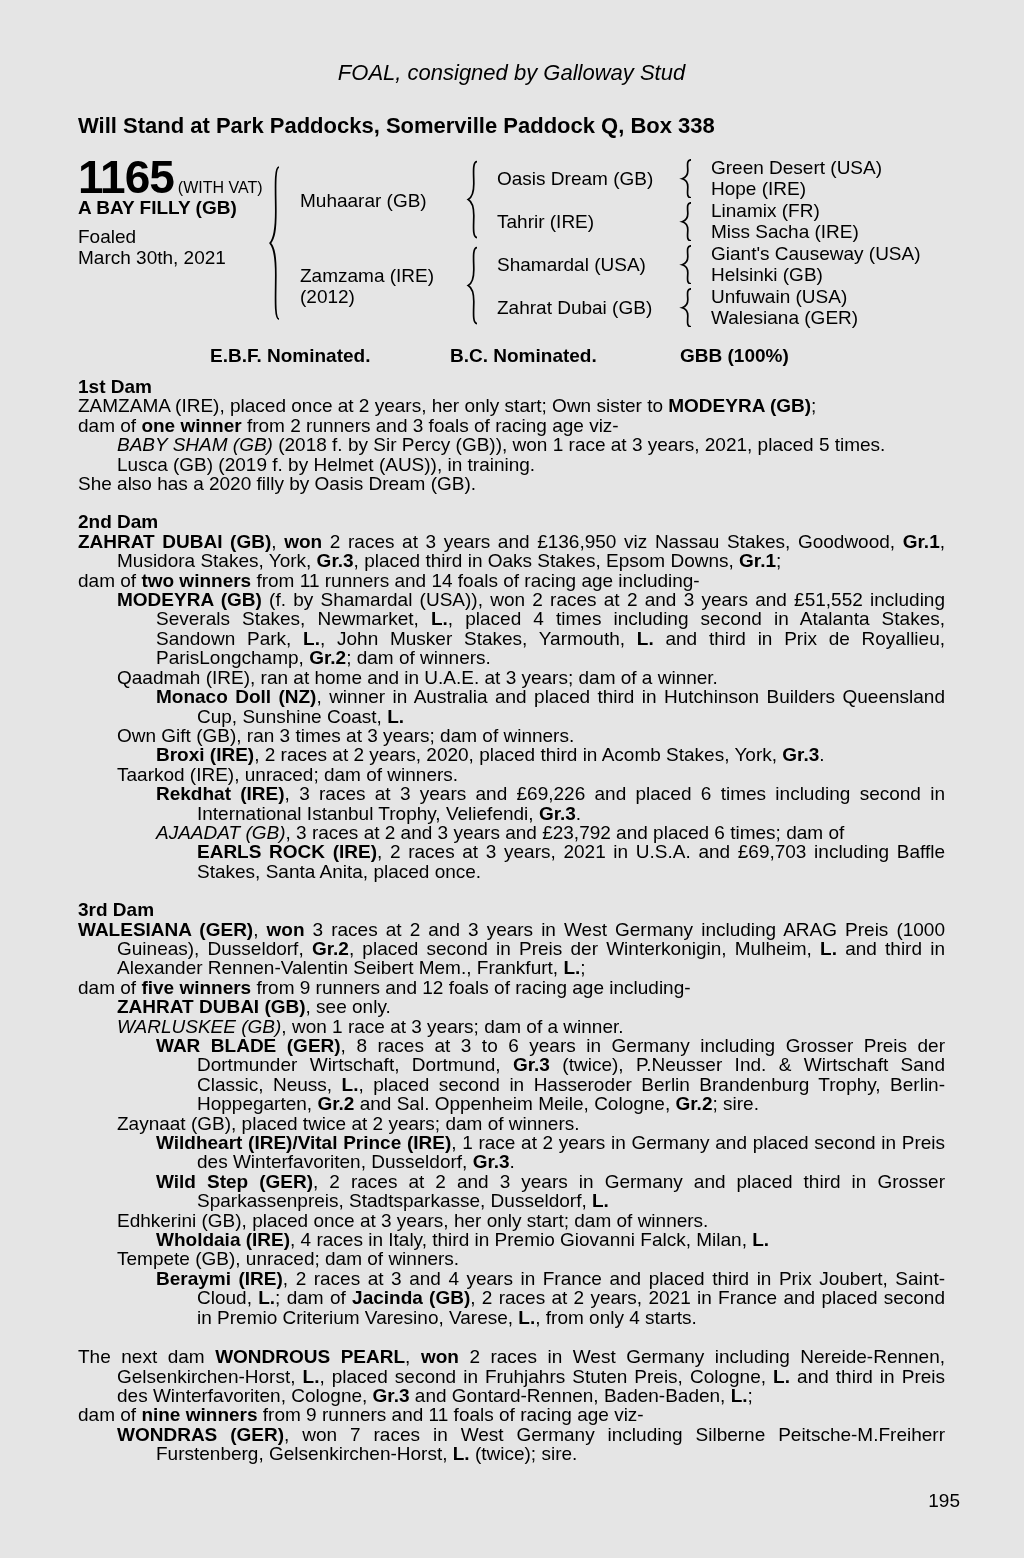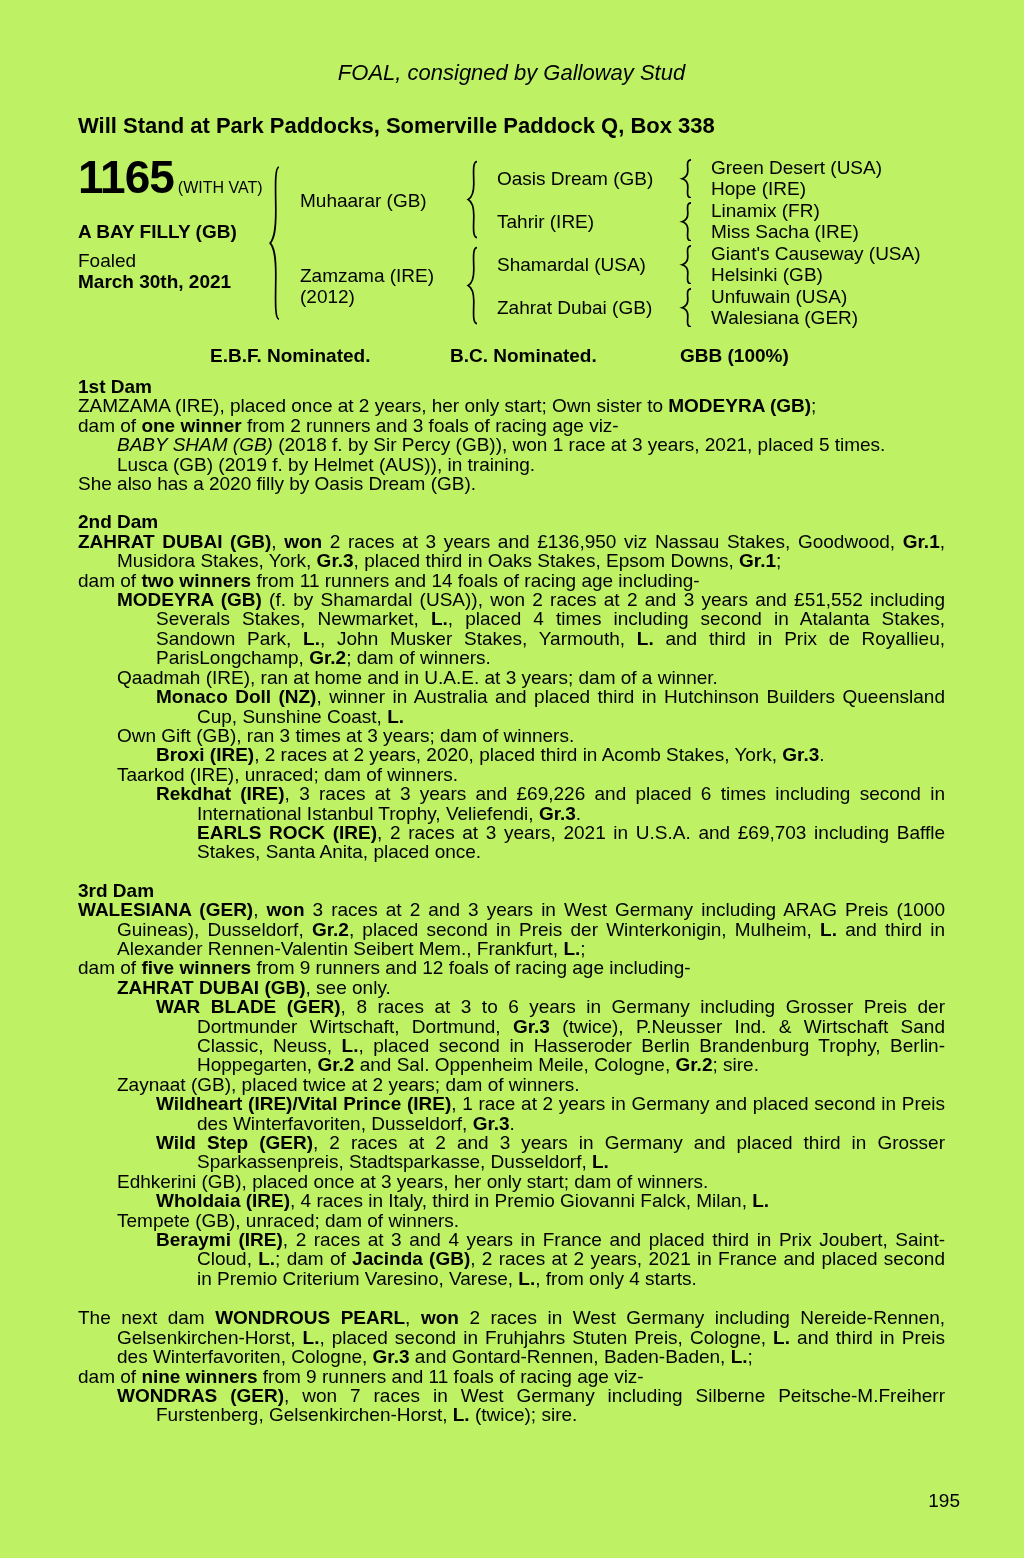--- a/index.html
+++ b/index.html
@@ -1,30 +1,30 @@
 <!DOCTYPE html>
 <html><head>
 <meta charset="utf-8">
 <style>
   html,body{margin:0;padding:0;background:#ffffff;}
   body{font-family:"Liberation Sans", sans-serif; color:#000;}
-  #page{position:relative;width:1024px;height:1558px;background:#bef264;overflow:hidden;}
+  #page{position:relative;width:1024px;height:1558px;background:#e5e5e5;overflow:hidden;}
   #content{position:absolute;left:78px;top:60px;width:867px;}
 
   .title{font-style:italic;font-size:22px;text-align:center;margin:0 0 0 0;}
   .stand{font-weight:bold;font-size:22px;margin-top:27px;}
 
   .lot-row{display:flex;margin-top:18px;height:176px;}
   .lot-left{width:184px;flex:none;}
   .lot-num-line{white-space:nowrap;}
   .lot-num{font-weight:bold;font-size:46px;letter-spacing:-1px;line-height:40px;}
   .vat{font-size:16px;margin-left:4px;}
-  .horse-desc{font-weight:bold;font-size:19px;margin-top:24px;}
+  .horse-desc{font-weight:bold;font-size:19px;}
   .foaled{font-size:19px;margin-top:7px;line-height:21px;}
-  .foaled-date{font-size:19px;line-height:21px;font-weight:bold;}
+  .foaled-date{font-size:19px;line-height:21px;}
 
   .ped{display:grid;flex:1;
        grid-template-columns:26px 173px 24px 192px 20px 1fr;
        grid-template-rows:repeat(8,21.5px);
        font-size:19px;}
   .cell{display:flex;flex-direction:column;justify-content:center;padding-left:12px;line-height:21px;}
   .gg{display:flex;align-items:center;padding-left:14px;white-space:nowrap;}
   .brace{display:flex;align-items:center;justify-content:center;}
   .brace svg{width:16px;height:92%;}
   .ra{grid-column:1;grid-row:1/9;}
@@ -158,27 +158,29 @@
           <div class="h">2nd Dam</div>
           <p class="p i0"><b>ZAHRAT DUBAI (GB)</b><span>, </span><b>won</b><span> 2 races at 3 years and £136,950 viz Nassau Stakes, Goodwood, </span><b>Gr.1</b><span>, Musidora Stakes, York, </span><b>Gr.3</b><span>, placed third in Oaks Stakes, Epsom Downs, </span><b>Gr.1</b><span>;</span></p>
           <p class="p i0"><span>dam of </span><b>two winners</b><span> from 11 runners and 14 foals of racing age including-</span></p>
           <p class="p i1"><b>MODEYRA (GB)</b><span> (f. by Shamardal (USA)), won 2 races at 2 and 3 years and £51,552 including Severals Stakes, Newmarket, </span><b>L.</b><span>, placed 4 times including second in Atalanta Stakes, Sandown Park, </span><b>L.</b><span>, John Musker Stakes, Yarmouth, </span><b>L.</b><span> and third in Prix de Royallieu, ParisLongchamp, </span><b>Gr.2</b><span>; dam of winners.</span></p>
           <p class="p i1"><span>Qaadmah (IRE), ran at home and in U.A.E. at 3 years; dam of a winner.</span></p>
           <p class="p i2"><b>Monaco Doll (NZ)</b><span>, winner in Australia and placed third in Hutchinson Builders Queensland Cup, Sunshine Coast, </span><b>L.</b></p>
           <p class="p i1"><span>Own Gift (GB), ran 3 times at 3 years; dam of winners.</span></p>
           <p class="p i2"><b>Broxi (IRE)</b><span>, 2 races at 2 years, 2020, placed third in Acomb Stakes, York, </span><b>Gr.3</b><span>.</span></p>
           <p class="p i1"><span>Taarkod (IRE), unraced; dam of winners.</span></p>
           <p class="p i2"><b>Rekdhat (IRE)</b><span>, 3 races at 3 years and £69,226 and placed 6 times including second in International Istanbul Trophy, Veliefendi, </span><b>Gr.3</b><span>.</span></p>
+          <p class="p i2"><i>AJAADAT (GB)</i><span>, 3 races at 2 and 3 years and £23,792 and placed 6 times; dam of</span></p>
           <p class="p i3"><b>EARLS ROCK (IRE)</b><span>, 2 races at 3 years, 2021 in U.S.A. and £69,703 including Baffle Stakes, Santa Anita, placed once.</span></p>
         </div>
         <div class="section">
           <div class="h">3rd Dam</div>
           <p class="p i0"><b>WALESIANA (GER)</b><span>, </span><b>won</b><span> 3 races at 2 and 3 years in West Germany including ARAG Preis (1000 Guineas), Dusseldorf, </span><b>Gr.2</b><span>, placed second in Preis der Winterkonigin, Mulheim, </span><b>L.</b><span> and third in Alexander Rennen-Valentin Seibert Mem., Frankfurt, </span><b>L.</b><span>;</span></p>
           <p class="p i0"><span>dam of </span><b>five winners</b><span> from 9 runners and 12 foals of racing age including-</span></p>
           <p class="p i1"><b>ZAHRAT DUBAI (GB)</b><span>, see only.</span></p>
+          <p class="p i1"><i>WARLUSKEE (GB)</i><span>, won 1 race at 3 years; dam of a winner.</span></p>
           <p class="p i2"><b>WAR BLADE (GER)</b><span>, 8 races at 3 to 6 years in Germany including Grosser Preis der Dortmunder Wirtschaft, Dortmund, </span><b>Gr.3</b><span> (twice), P.Neusser Ind. &amp; Wirtschaft Sand Classic, Neuss, </span><b>L.</b><span>, placed second in Hasseroder Berlin Brandenburg Trophy, Berlin-Hoppegarten, </span><b>Gr.2</b><span> and Sal. Oppenheim Meile, Cologne, </span><b>Gr.2</b><span>; sire.</span></p>
           <p class="p i1"><span>Zaynaat (GB), placed twice at 2 years; dam of winners.</span></p>
           <p class="p i2"><b>Wildheart (IRE)/Vital Prince (IRE)</b><span>, 1 race at 2 years in Germany and placed second in Preis des Winterfavoriten, Dusseldorf, </span><b>Gr.3</b><span>.</span></p>
           <p class="p i2"><b>Wild Step (GER)</b><span>, 2 races at 2 and 3 years in Germany and placed third in Grosser Sparkassenpreis, Stadtsparkasse, Dusseldorf, </span><b>L.</b></p>
           <p class="p i1"><span>Edhkerini (GB), placed once at 3 years, her only start; dam of winners.</span></p>
           <p class="p i2"><b>Wholdaia (IRE)</b><span>, 4 races in Italy, third in Premio Giovanni Falck, Milan, </span><b>L.</b></p>
           <p class="p i1"><span>Tempete (GB), unraced; dam of winners.</span></p>
           <p class="p i2"><b>Beraymi (IRE)</b><span>, 2 races at 3 and 4 years in France and placed third in Prix Joubert, Saint-Cloud, </span><b>L.</b><span>; dam of </span><b>Jacinda (GB)</b><span>, 2 races at 2 years, 2021 in France and placed second in Premio Criterium Varesino, Varese, </span><b>L.</b><span>, from only 4 starts.</span></p>
         </div>
         <div class="section closing">

